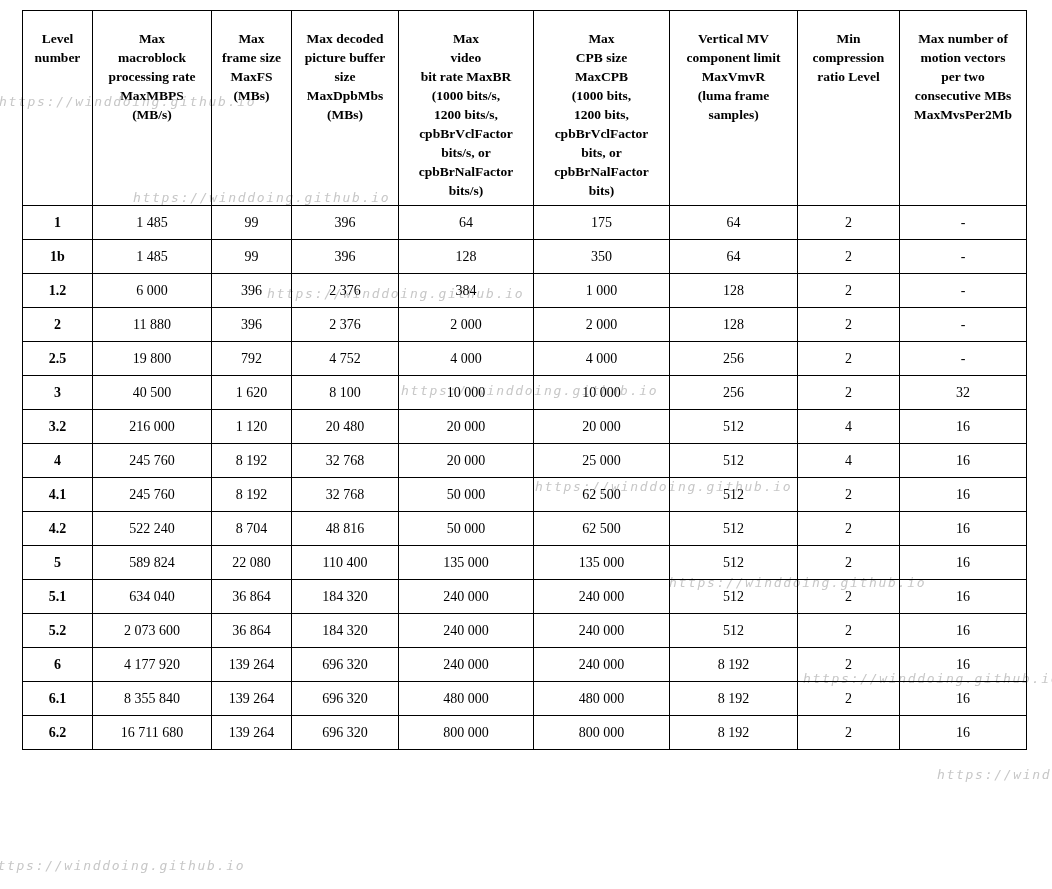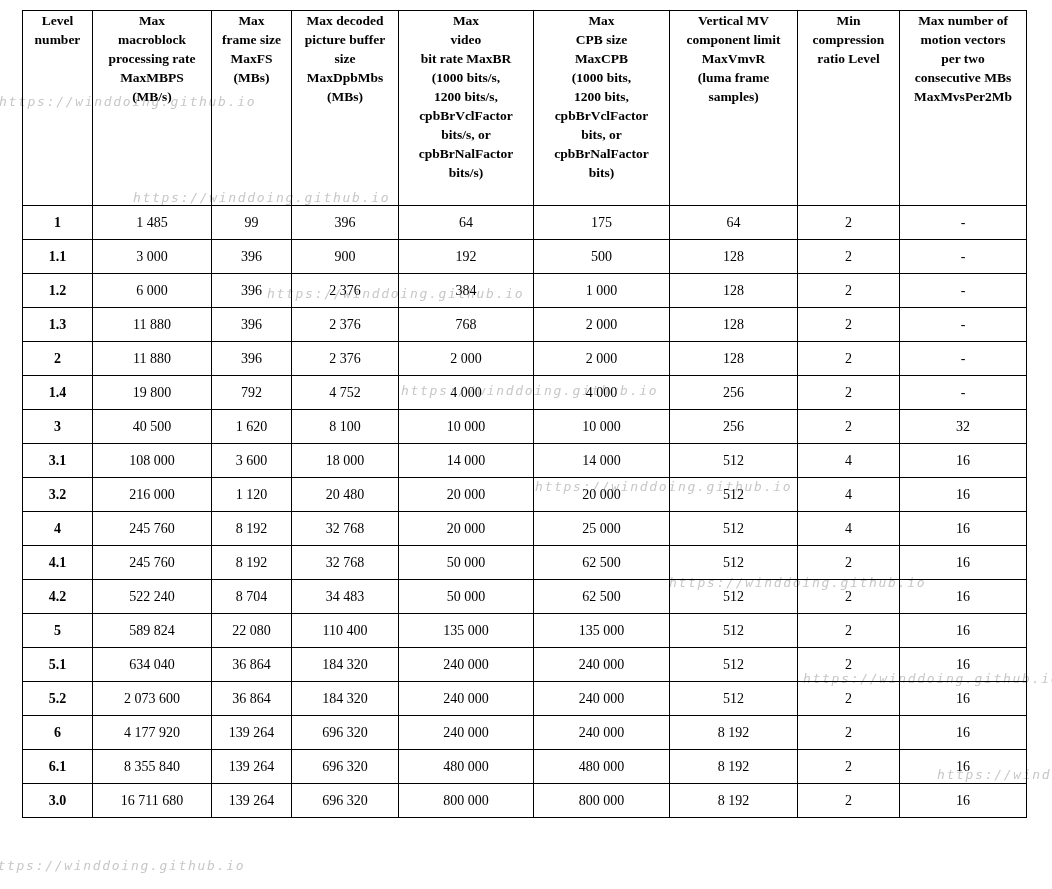--- a/index.html
+++ b/index.html
@@ -28,21 +28,21 @@
   table.levels td {
     border: 1.5px solid #000000;
     padding: 0;
     background: #ffffff;
   }
   table.levels thead tr {
     height: 195px;
   }
   table.levels th {
     vertical-align: top;
-    padding-top: 0;
+    padding-top: 18px;
     font-size: 13.5px;
     line-height: 19px;
     font-weight: bold;
     text-align: center;
     white-space: pre-line;
   }
   table.levels tbody tr {
     height: 34px;
   }
   table.levels td {
@@ -146,65 +146,54 @@
           <td>1 485</td>
           <td>99</td>
           <td>396</td>
           <td>64</td>
           <td>175</td>
           <td>64</td>
           <td>2</td>
           <td>-</td>
         </tr>
         <tr>
-          <td class="level-cell">1.1</td>
-          <td>3 000</td>
+          <td class="level-cell">1b</td>
+          <td>1 485</td>
+          <td>99</td>
           <td>396</td>
-          <td>900</td>
-          <td>192</td>
-          <td>500</td>
           <td>128</td>
+          <td>350</td>
+          <td>64</td>
           <td>2</td>
           <td>-</td>
         </tr>
         <tr>
           <td class="level-cell">1.2</td>
           <td>6 000</td>
           <td>396</td>
           <td>2 376</td>
           <td>384</td>
           <td>1 000</td>
           <td>128</td>
           <td>2</td>
           <td>-</td>
         </tr>
         <tr>
-          <td class="level-cell">1.3</td>
-          <td>11 880</td>
-          <td>396</td>
-          <td>2 376</td>
-          <td>768</td>
-          <td>2 000</td>
-          <td>128</td>
-          <td>2</td>
-          <td>-</td>
-        </tr>
-        <tr>
           <td class="level-cell">2</td>
           <td>11 880</td>
           <td>396</td>
           <td>2 376</td>
           <td>2 000</td>
           <td>2 000</td>
           <td>128</td>
           <td>2</td>
           <td>-</td>
         </tr>
         <tr>
-          <td class="level-cell">1.4</td>
+          <td class="level-cell">2.5</td>
           <td>19 800</td>
           <td>792</td>
           <td>4 752</td>
           <td>4 000</td>
           <td>4 000</td>
           <td>256</td>
           <td>2</td>
           <td>-</td>
         </tr>
         <tr>
@@ -212,31 +201,20 @@
           <td>40 500</td>
           <td>1 620</td>
           <td>8 100</td>
           <td>10 000</td>
           <td>10 000</td>
           <td>256</td>
           <td>2</td>
           <td>32</td>
         </tr>
         <tr>
-          <td class="level-cell">3.1</td>
-          <td>108 000</td>
-          <td>3 600</td>
-          <td>18 000</td>
-          <td>14 000</td>
-          <td>14 000</td>
-          <td>512</td>
-          <td>4</td>
-          <td>16</td>
-        </tr>
-        <tr>
           <td class="level-cell">3.2</td>
           <td>216 000</td>
           <td>1 120</td>
           <td>20 480</td>
           <td>20 000</td>
           <td>20 000</td>
           <td>512</td>
           <td>4</td>
           <td>16</td>
         </tr>
@@ -259,21 +237,21 @@
           <td>50 000</td>
           <td>62 500</td>
           <td>512</td>
           <td>2</td>
           <td>16</td>
         </tr>
         <tr>
           <td class="level-cell">4.2</td>
           <td>522 240</td>
           <td>8 704</td>
-          <td>34 483</td>
+          <td>48 816</td>
           <td>50 000</td>
           <td>62 500</td>
           <td>512</td>
           <td>2</td>
           <td>16</td>
         </tr>
         <tr>
           <td class="level-cell">5</td>
           <td>589 824</td>
           <td>22 080</td>
@@ -322,21 +300,21 @@
           <td>8 355 840</td>
           <td>139 264</td>
           <td>696 320</td>
           <td>480 000</td>
           <td>480 000</td>
           <td>8 192</td>
           <td>2</td>
           <td>16</td>
         </tr>
         <tr>
-          <td class="level-cell">3.0</td>
+          <td class="level-cell">6.2</td>
           <td>16 711 680</td>
           <td>139 264</td>
           <td>696 320</td>
           <td>800 000</td>
           <td>800 000</td>
           <td>8 192</td>
           <td>2</td>
           <td>16</td>
         </tr>
       </tbody>

